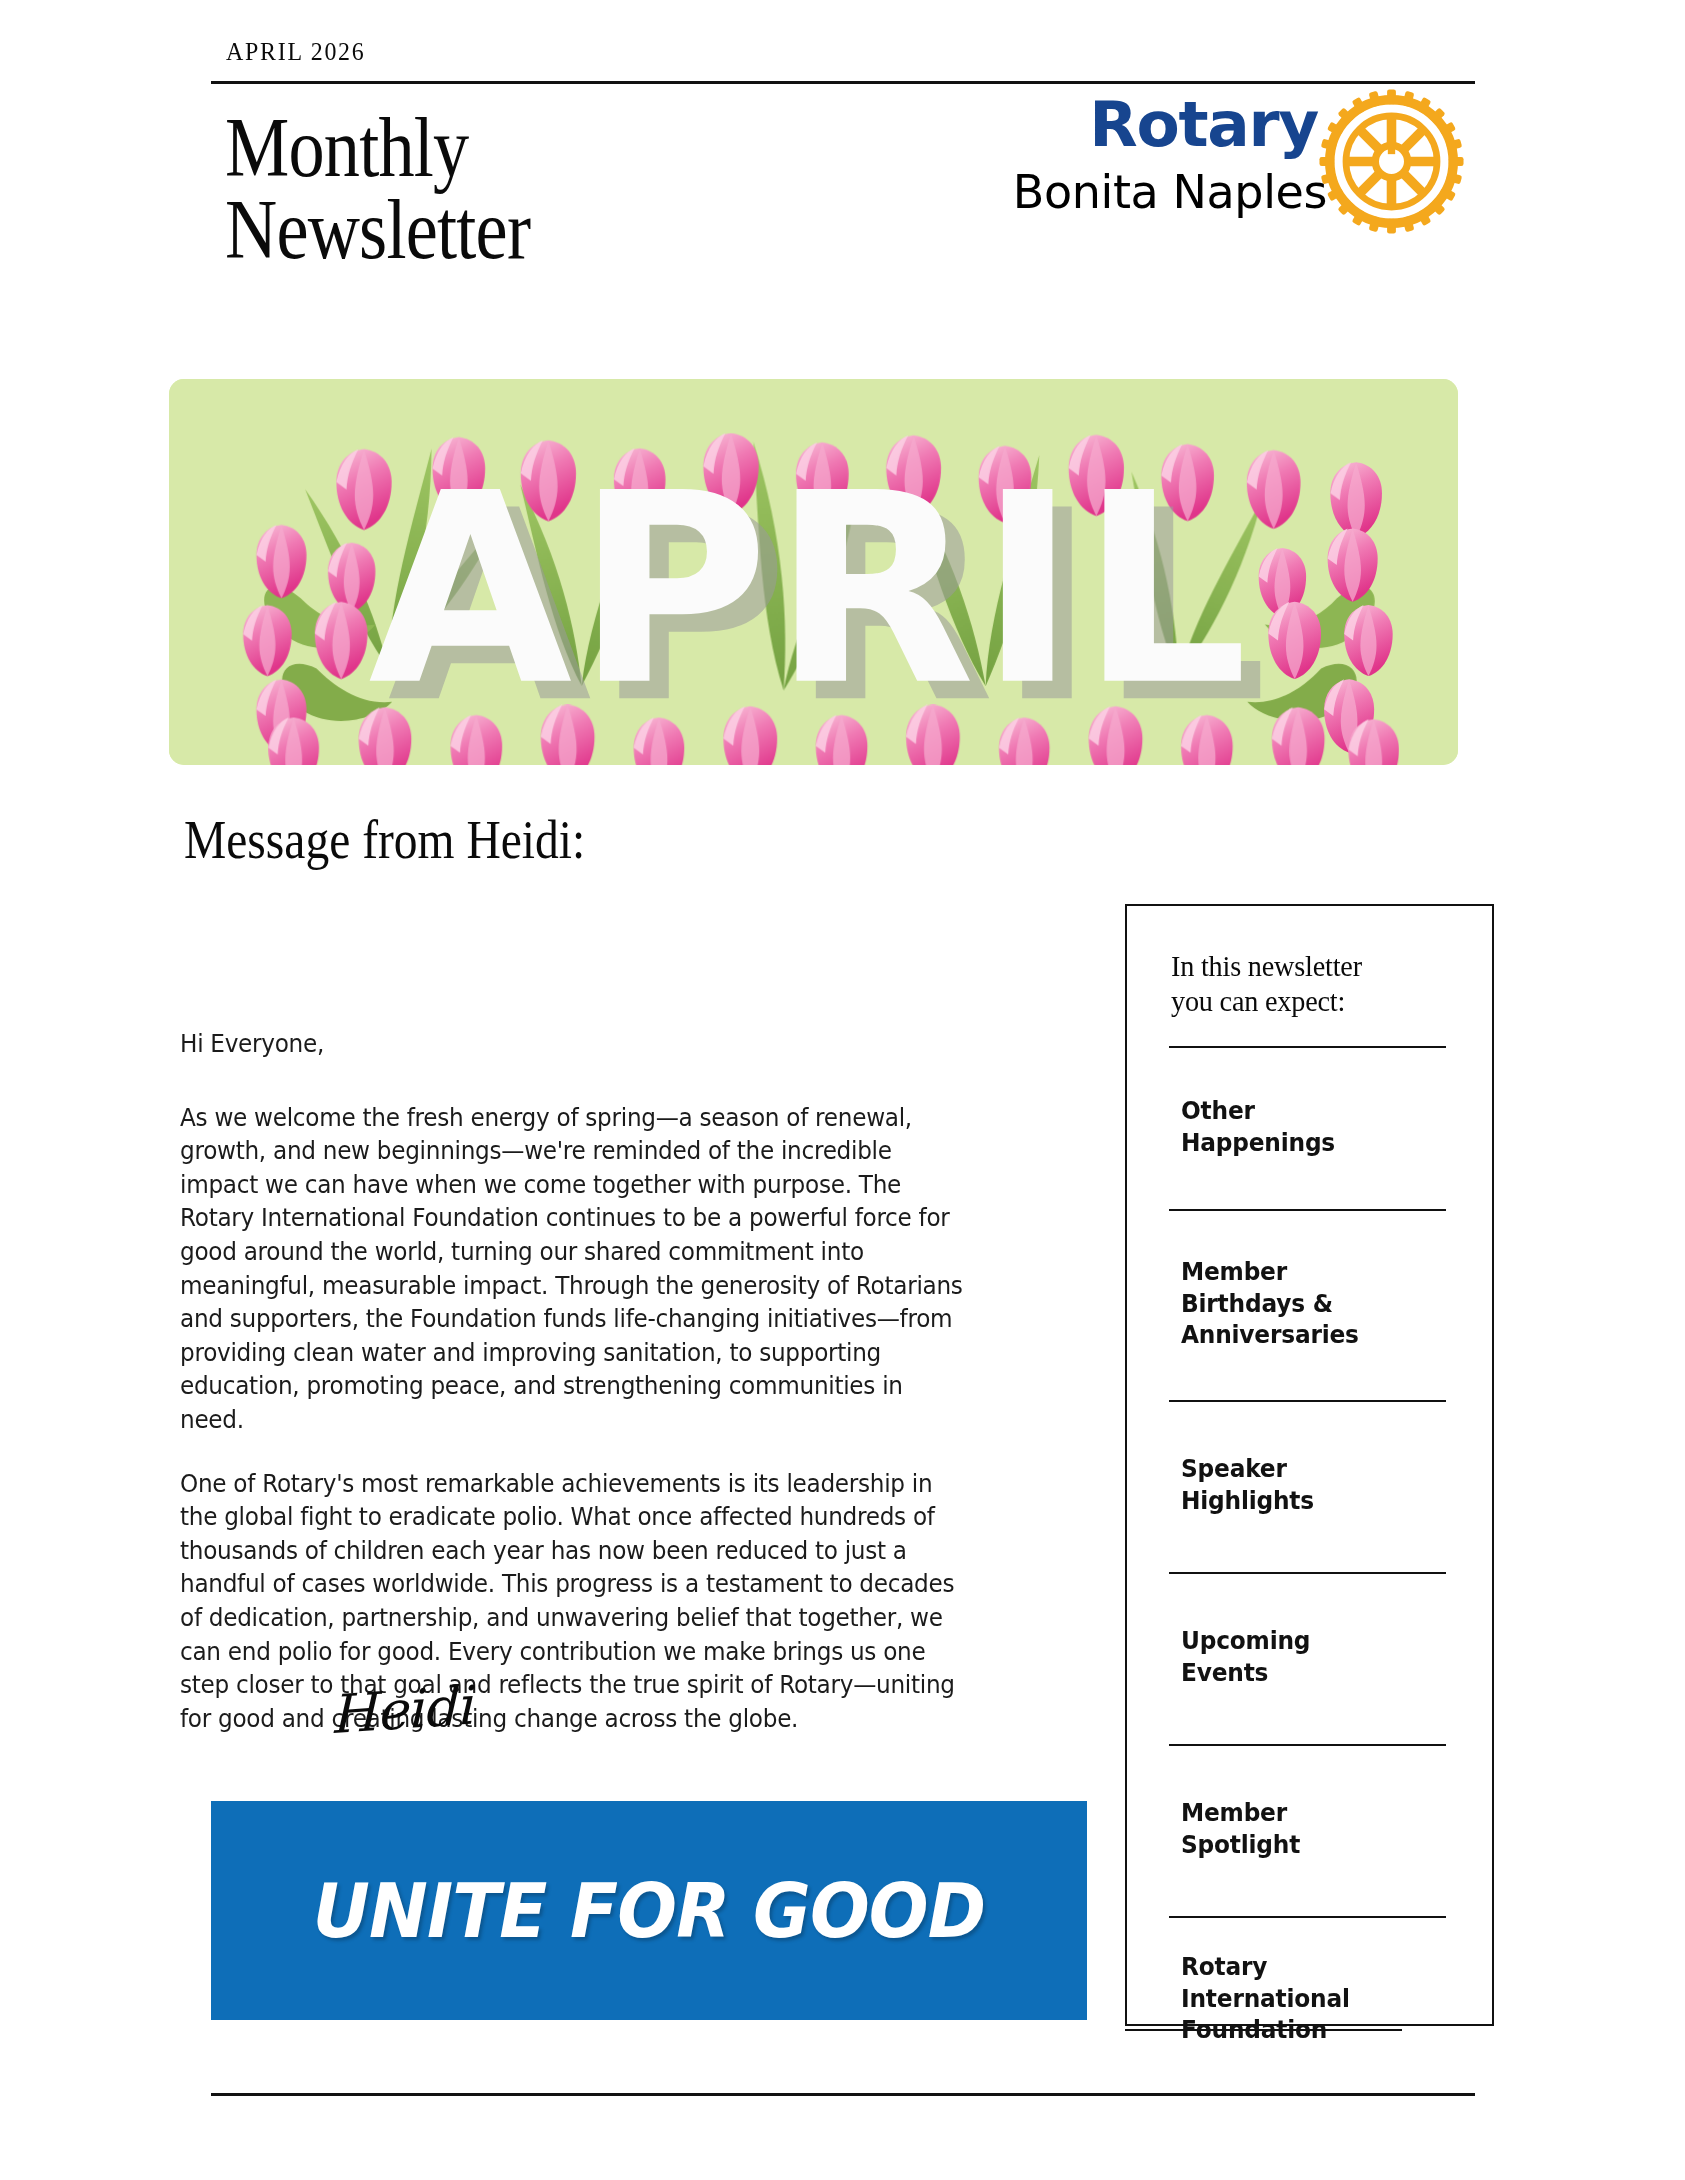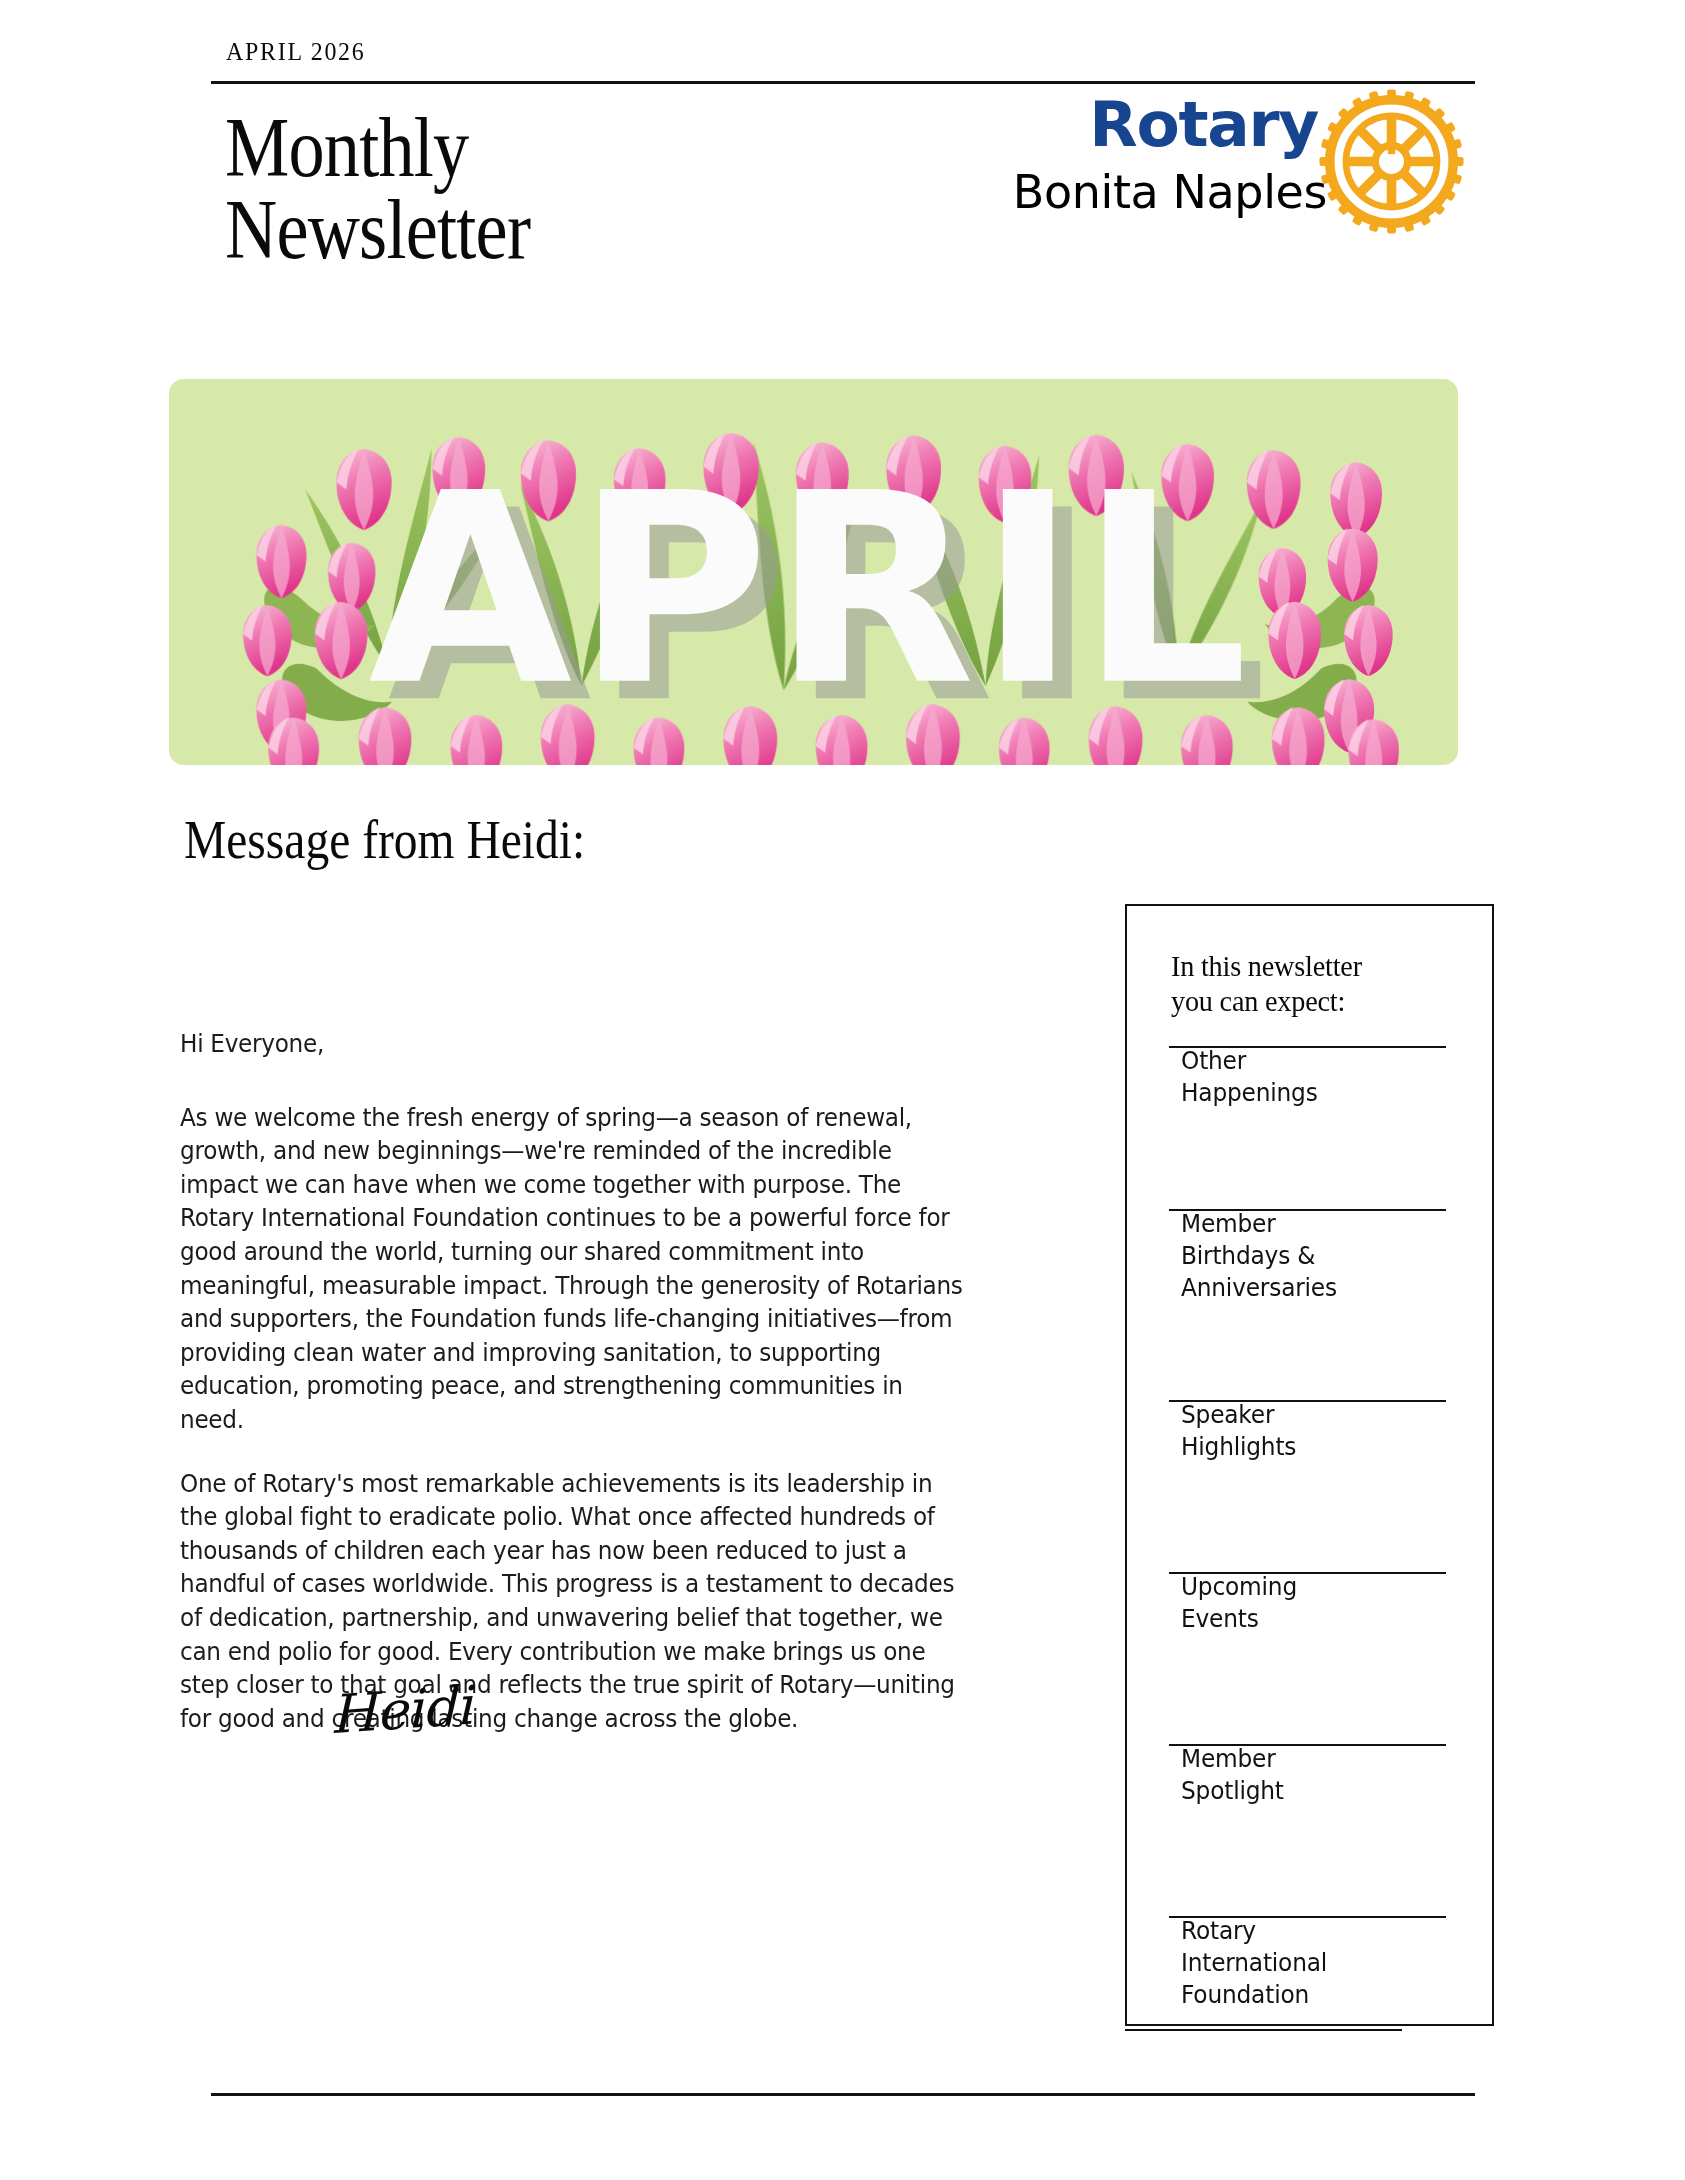--- a/index.html
+++ b/index.html
@@ -216,21 +216,22 @@
     position: absolute;
     left: 0;
     top: 140px;
     width: 100%;
   }
   .toc-item {
     position: relative;
     box-sizing: border-box;
     padding: 0 28px 0 54px;
     display: flex;
-    align-items: flex-start;
+    align-items: center;
+    font-weight: bold;
   }
   .toc-item .toc-rule {
     position: absolute;
     left: 42px;
     top: 0;
     width: 277px;
     height: 0;
     border-top: 2.2px solid #111;
   }
   .toc-label {
@@ -512,20 +513,23 @@
   <div class="section-heading">Message from Heidi:</div>
 
   <div class="letter">
     <p class="greeting">Hi Everyone,</p>
     <p>As we welcome the fresh energy of spring—a season of renewal, growth, and new beginnings—we're reminded of the incredible impact we can have when we come together with purpose. The Rotary International Foundation continues to be a powerful force for good around the world, turning our shared commitment into meaningful, measurable impact. Through the generosity of Rotarians and supporters, the Foundation funds life-changing initiatives—from providing clean water and improving sanitation, to supporting education, promoting peace, and strengthening communities in need.</p>
     <p>One of Rotary's most remarkable achievements is its leadership in the global fight to eradicate polio. What once affected hundreds of thousands of children each year has now been reduced to just a handful of cases worldwide. This progress is a testament to decades of dedication, partnership, and unwavering belief that together, we can end polio for good. Every contribution we make brings us one step closer to that goal and reflects the true spirit of Rotary—uniting for good and creating lasting change across the globe.</p>
   </div>
 
   <div class="signature">Heidi</div>
 
+  <div class="unite-banner">
+    <span class="unite-text">UNITE FOR GOOD</span>
+  </div>
 
   <div class="toc-box">
     <div class="toc-heading">In this newsletter
 you can expect:</div>
     <div class="toc-list">
 
       <div class="toc-item" style="height:163px;">
         <div class="toc-rule"></div>
         <span class="toc-label">Other
 Happenings</span>

